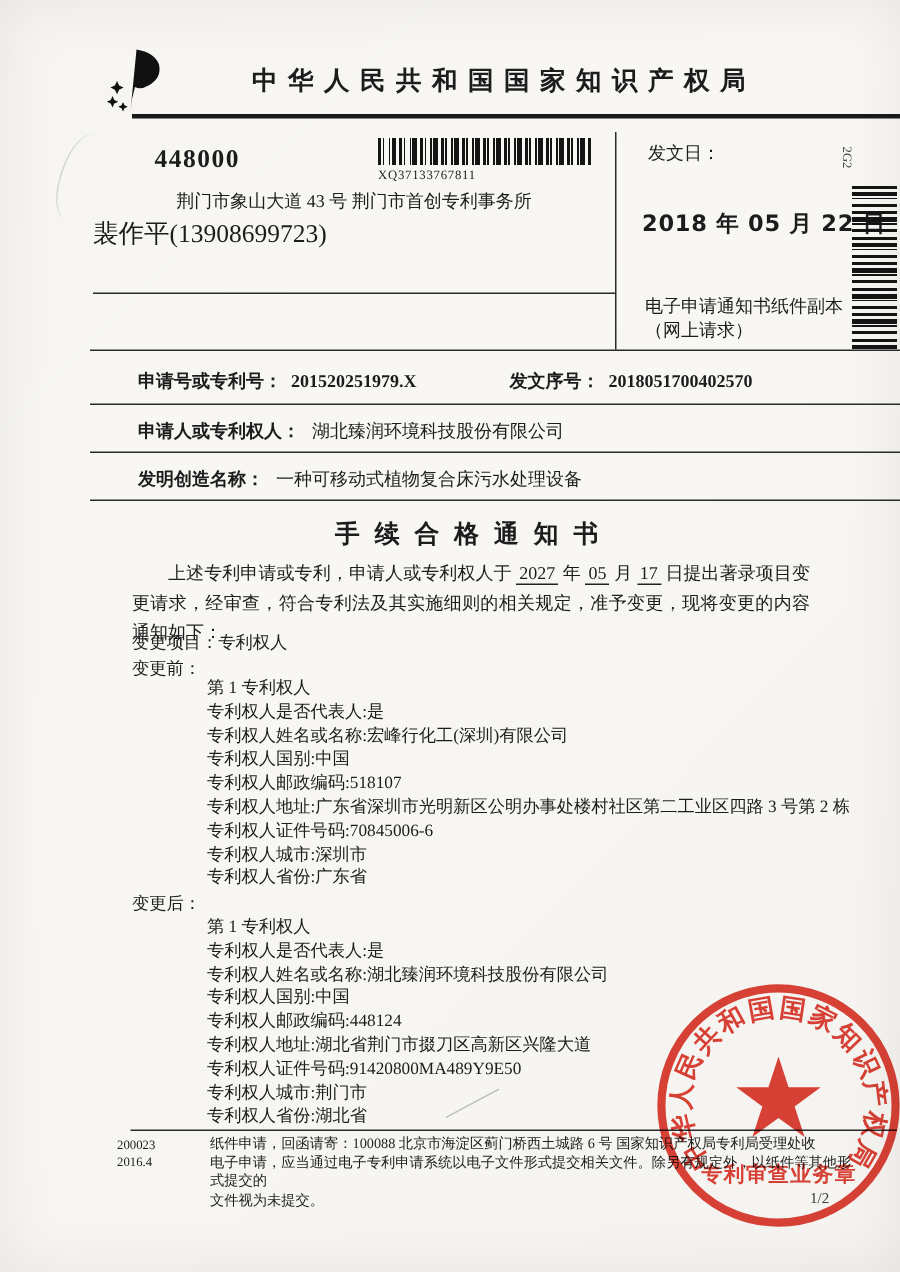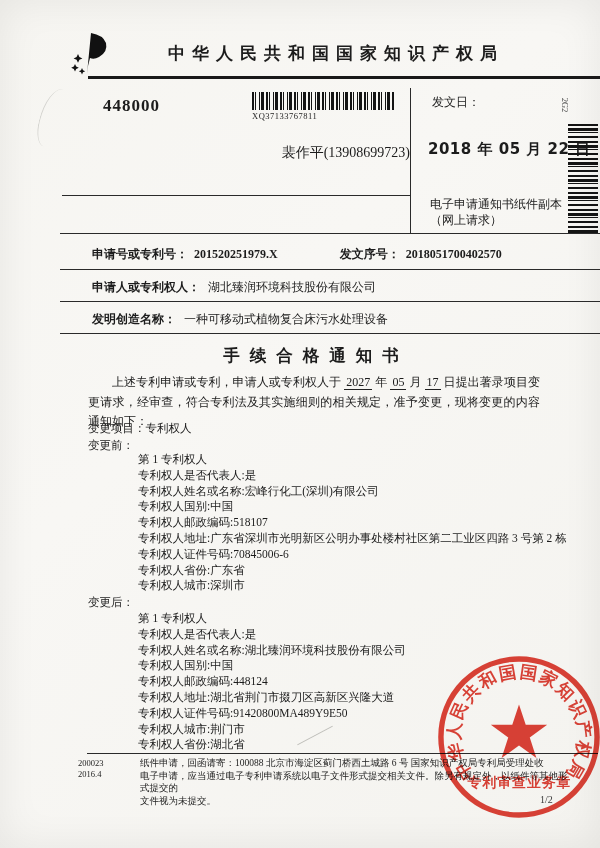--- a/index.html
+++ b/index.html
@@ -14,21 +14,21 @@
   .header-rule{left:88px;top:76px;width:512px;height:3px;background:#191919;}
   
   .v-divider{left:410px;top:88px;width:1px;height:145px;background:#2a2a2a;}
   .cell-rule{left:62px;top:195px;width:348px;height:1px;background:#2a2a2a;}
   .full-rule{left:60px;height:1px;background:#2a2a2a;width:540px;}
   .postcode{left:103px;top:96px;font-size:17px;font-weight:bold;letter-spacing:1px;}
   .barcode-h{left:252px;top:92px;width:142px;height:18px;
     background:repeating-linear-gradient(90deg,#141414 0 2px,transparent 2px 3px,#141414 3px 4px,transparent 4px 7px,#141414 7px 8px,transparent 8px 9px,#141414 9px 12px,transparent 12px 14px);}
   .barcode-caption{left:252px;top:111px;width:142px;text-align:left;font-size:8.5px;letter-spacing:.5px;}
   .mail-address{left:62px;top:126px;width:348px;text-align:center;font-size:12px;white-space:nowrap;}
-  .mail-recipient{left:62px;top:144px;width:348px;text-align:right;font-size:14px;}
+  .mail-recipient{left:62px;top:144px;width:348px;text-align:left;font-size:17px;}
   .dispatch-label{left:432px;top:94px;font-size:12px;}
   .dispatch-date{left:428px;top:140px;font-size:15px;font-weight:bold;letter-spacing:.5px;
     font-family:"DejaVu Sans",sans-serif;white-space:nowrap;}
   .dispatch-note{left:430px;top:197px;width:152px;font-size:12px;line-height:15.5px;}
   .edge-code{left:558px;top:100px;font-size:8.5px;color:#444;transform:rotate(90deg);transform-origin:center;}
   .barcode-v{left:568px;top:124px;width:30px;height:110px;
     background:repeating-linear-gradient(180deg,#141414 0 2px,transparent 2px 4px,#141414 4px 7px,transparent 7px 8px,#141414 8px 9px,transparent 9px 12px,#141414 12px 14px,transparent 14px 17px);}
   
   .meta-row{left:92px;white-space:nowrap;font-size:12px;}
   .lbl{font-weight:bold;}
@@ -66,20 +66,21 @@
     <path d="M8,24 l1.4,3 3,1.4 -3,1.4 -1.4,3 -1.4,-3 -3,-1.4 3,-1.4 z" fill="#111"></path>
     <path d="M5,34 l1.2,2.6 2.6,1.2 -2.6,1.2 -1.2,2.6 -1.2,-2.6 -2.6,-1.2 2.6,-1.2 z" fill="#111"></path>
     <path d="M12,38 l1,2.2 2.2,1 -2.2,1 -1,2.2 -1,-2.2 -2.2,-1 2.2,-1 z" fill="#111"></path>
   </svg>
   <div class="abs org-title">中华人民共和国国家知识产权局</div>
   <div class="abs header-rule"></div>
 
   <div class="abs postcode">448000</div>
   <div class="abs barcode-h"></div>
   <div class="abs barcode-caption">XQ37133767811</div>
+  <div class="abs mail-address">荆门市象山大道 43 号  荆门市首创专利事务所</div>
   <div class="abs mail-recipient">裴作平(13908699723)</div>
   <div class="abs v-divider"></div>
   <div class="abs cell-rule"></div>
   <div class="abs dispatch-label">发文日：</div>
   <div class="abs dispatch-date">2018 年 05 月 22 日</div>
   <div class="abs dispatch-note">电子申请通知书纸件副本（网上请求）</div>
   <div class="abs edge-code">2G2</div>
   <div class="abs barcode-v"></div>
   <div class="abs full-rule" style="top:233px"></div>
 
@@ -103,22 +104,22 @@
   <div class="abs chg-head" style="top:438px">变更前：</div>
   <div class="abs chg-list" style="top:452px">
 
   <div class="chg-line">第 1 专利权人</div>
       <div class="chg-line">专利权人是否代表人:是</div>
       <div class="chg-line">专利权人姓名或名称:宏峰行化工(深圳)有限公司</div>
       <div class="chg-line">专利权人国别:中国</div>
       <div class="chg-line">专利权人邮政编码:518107</div>
       <div class="chg-line">专利权人地址:广东省深圳市光明新区公明办事处楼村社区第二工业区四路 3 号第 2 栋</div>
       <div class="chg-line">专利权人证件号码:70845006-6</div>
+      <div class="chg-line">专利权人城市:深圳市</div>
       <div class="chg-line">专利权人省份:广东省</div>
-      <div class="chg-line">专利权人城市:深圳市</div>
     </div>
   <div class="abs chg-head" style="top:595px">变更后：</div>
   <div class="abs chg-list" style="top:611px">
 
   <div class="chg-line">第 1 专利权人</div>
       <div class="chg-line">专利权人是否代表人:是</div>
       <div class="chg-line">专利权人姓名或名称:湖北臻润环境科技股份有限公司</div>
       <div class="chg-line">专利权人国别:中国</div>
       <div class="chg-line">专利权人邮政编码:448124</div>
       <div class="chg-line">专利权人地址:湖北省荆门市掇刀区高新区兴隆大道</div>

